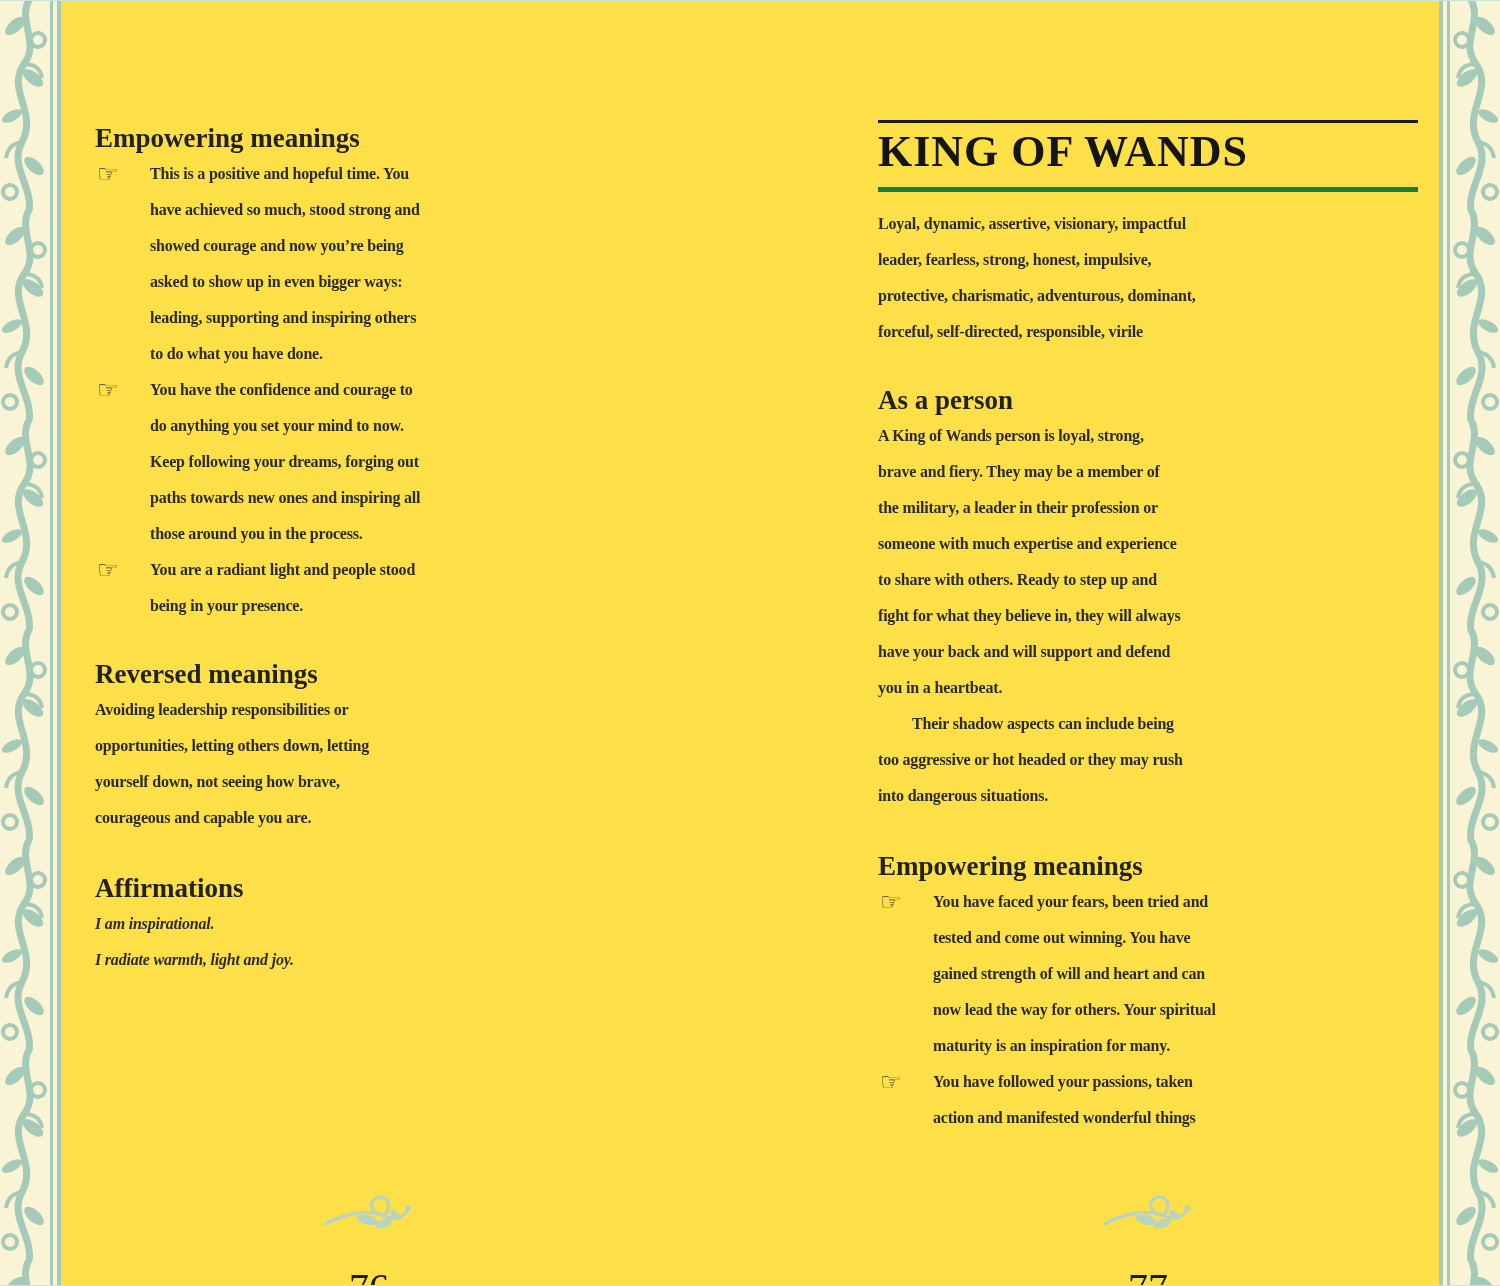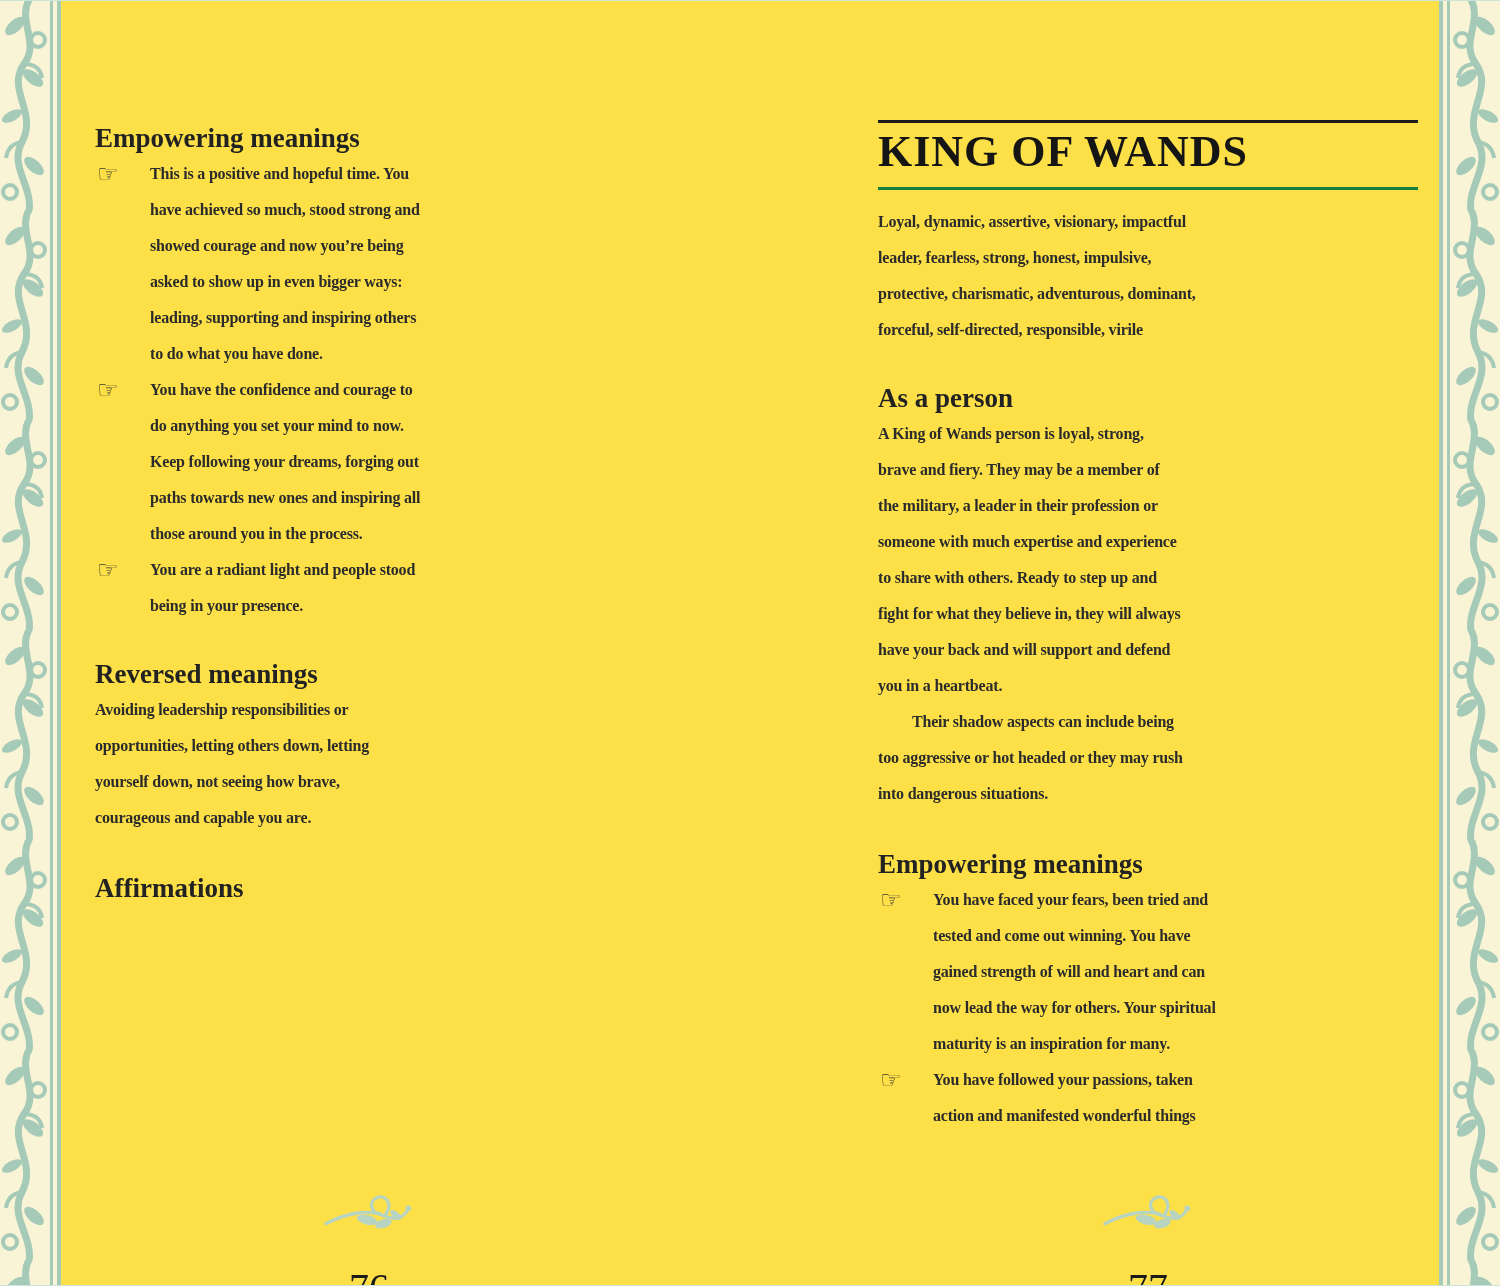--- a/index.html
+++ b/index.html
@@ -34,21 +34,21 @@
   .mt-md{margin-top:34px;}
   .mt-sm{margin-top:14px;}
 
   .bullet{display:flex;align-items:flex-start;}
   .manicule{
     flex:0 0 55px;width:55px;padding-left:2px;box-sizing:border-box;
     font-family:"DejaVu Sans", sans-serif;font-size:24px;line-height:36px;color:#333333;
   }
   .bullet .ml{flex:1;}
 
-  .card-title-block{border-top:3px solid #1c1c1c;border-bottom:3px solid #15803d;padding:2px 0 8px;}
+  .card-title-block{border-top:3px solid #1c1c1c;border-bottom:5px solid #15803d;padding:2px 0 8px;}
   .card-title{font-size:44px;line-height:54px;font-weight:bold;letter-spacing:1px;color:#151515;}
 
   .folio{
     position:absolute;top:1192px;display:flex;align-items:center;justify-content:center;gap:26px;flex-direction:column;
   }
   .folio-left{left:95px;width:548px;}
   .folio-right{left:878px;width:540px;}
   .pagenum{font-size:40px;line-height:48px;color:#1a1a1a;}
   .flourish{width:92px;height:46px;}
   .flourish.mirror{transform:scaleX(-1);}
@@ -132,20 +132,22 @@
       </li>
     </ul>
 
     <h2 class="sec-heading mt-lg">Reversed meanings</h2>
     <p class="ml">Avoiding leadership responsibilities or
 opportunities, letting others down, letting
 yourself down, not seeing how brave,
 courageous and capable you are.</p>
 
     <h2 class="sec-heading mt-md">Affirmations</h2>
+    <p class="ml italic">I am inspirational.
+I radiate warmth, light and joy.</p>
   </main>
 
   <main class="page page-right">
     <header class="card-title-block">
       <h1 class="card-title">KING OF WANDS</h1>
     </header>
 
     <p class="ml mt-sm">Loyal, dynamic, assertive, visionary, impactful
 leader, fearless, strong, honest, impulsive,
 protective, charismatic, adventurous, dominant,

